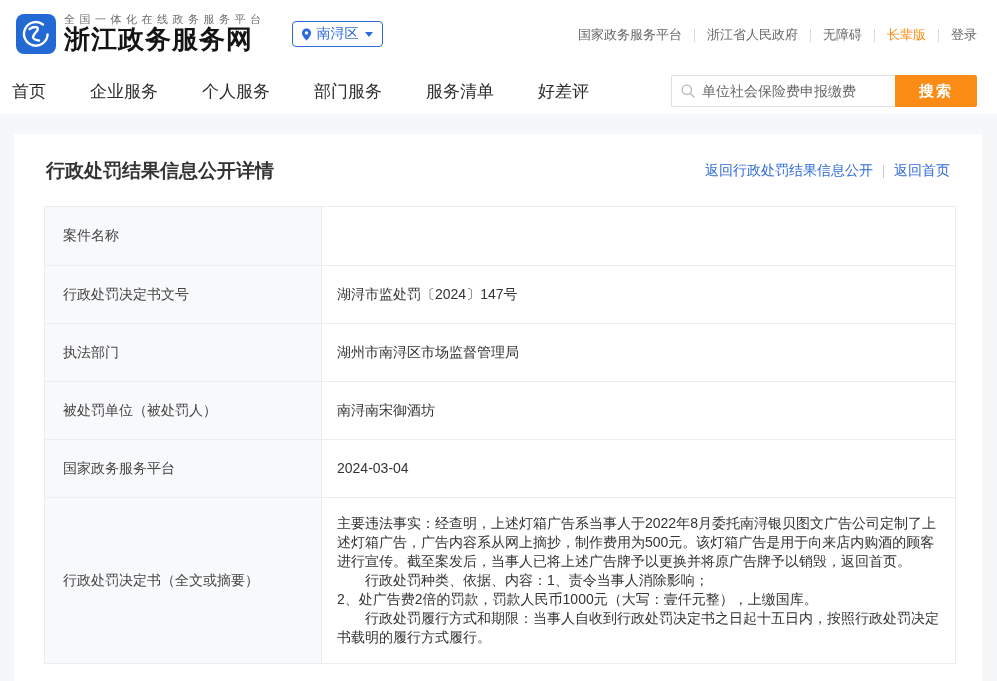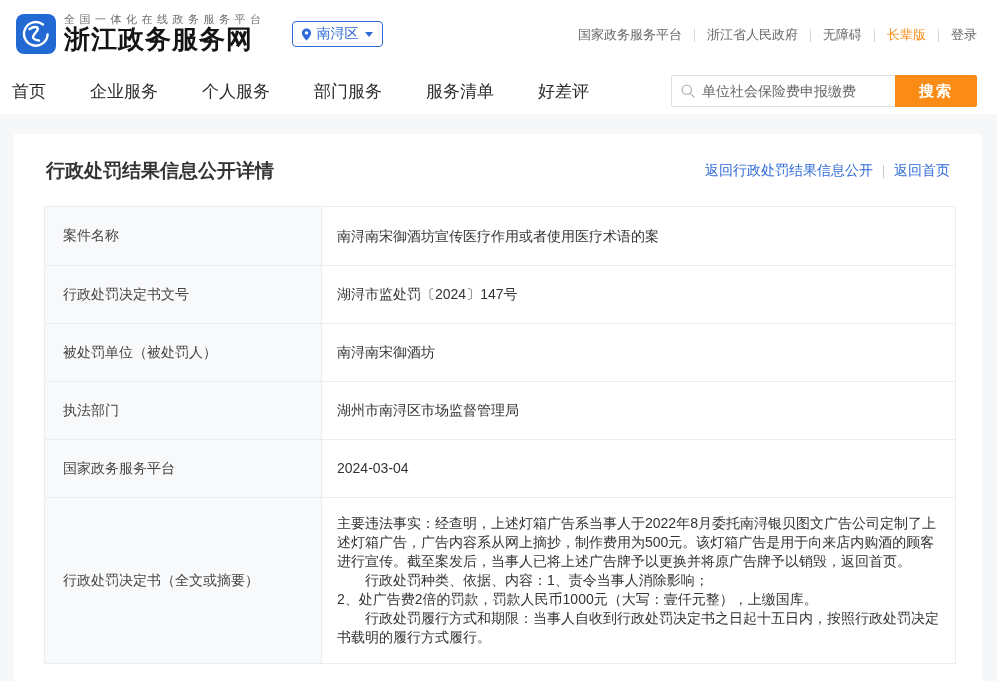--- a/index.html
+++ b/index.html
@@ -150,43 +150,40 @@
       <span class="back-link">返回行政处罚结果信息公开</span>
       <span class="back-link-sep"></span>
       <span class="back-link">返回首页</span>
     </div>
   </div>
 
   <div class="detail-table">
 
     <div class="t-row">
       <div class="t-label">案件名称</div>
-      <div class="t-value">
-          <span class="t-value-text">南浔南宋御酒坊宣传医疗作用或者使用医疗术语的案</span>
-        </div>
     </div>
 
     <div class="t-row">
       <div class="t-label">行政处罚决定书文号</div>
       <div class="t-value">
           <span class="t-value-text">湖浔市监处罚〔2024〕147号</span>
         </div>
     </div>
 
     <div class="t-row">
+      <div class="t-label">执法部门</div>
+      <div class="t-value">
+          <span class="t-value-text">湖州市南浔区市场监督管理局</span>
+        </div>
+    </div>
+
+    <div class="t-row">
       <div class="t-label">被处罚单位（被处罚人）</div>
       <div class="t-value">
           <span class="t-value-text">南浔南宋御酒坊</span>
-        </div>
-    </div>
-
-    <div class="t-row">
-      <div class="t-label">执法部门</div>
-      <div class="t-value">
-          <span class="t-value-text">湖州市南浔区市场监督管理局</span>
         </div>
     </div>
 
     <div class="t-row">
       <div class="t-label">国家政务服务平台</div>
       <div class="t-value">
           <span class="t-value-text">2024-03-04</span>
         </div>
     </div>
 

